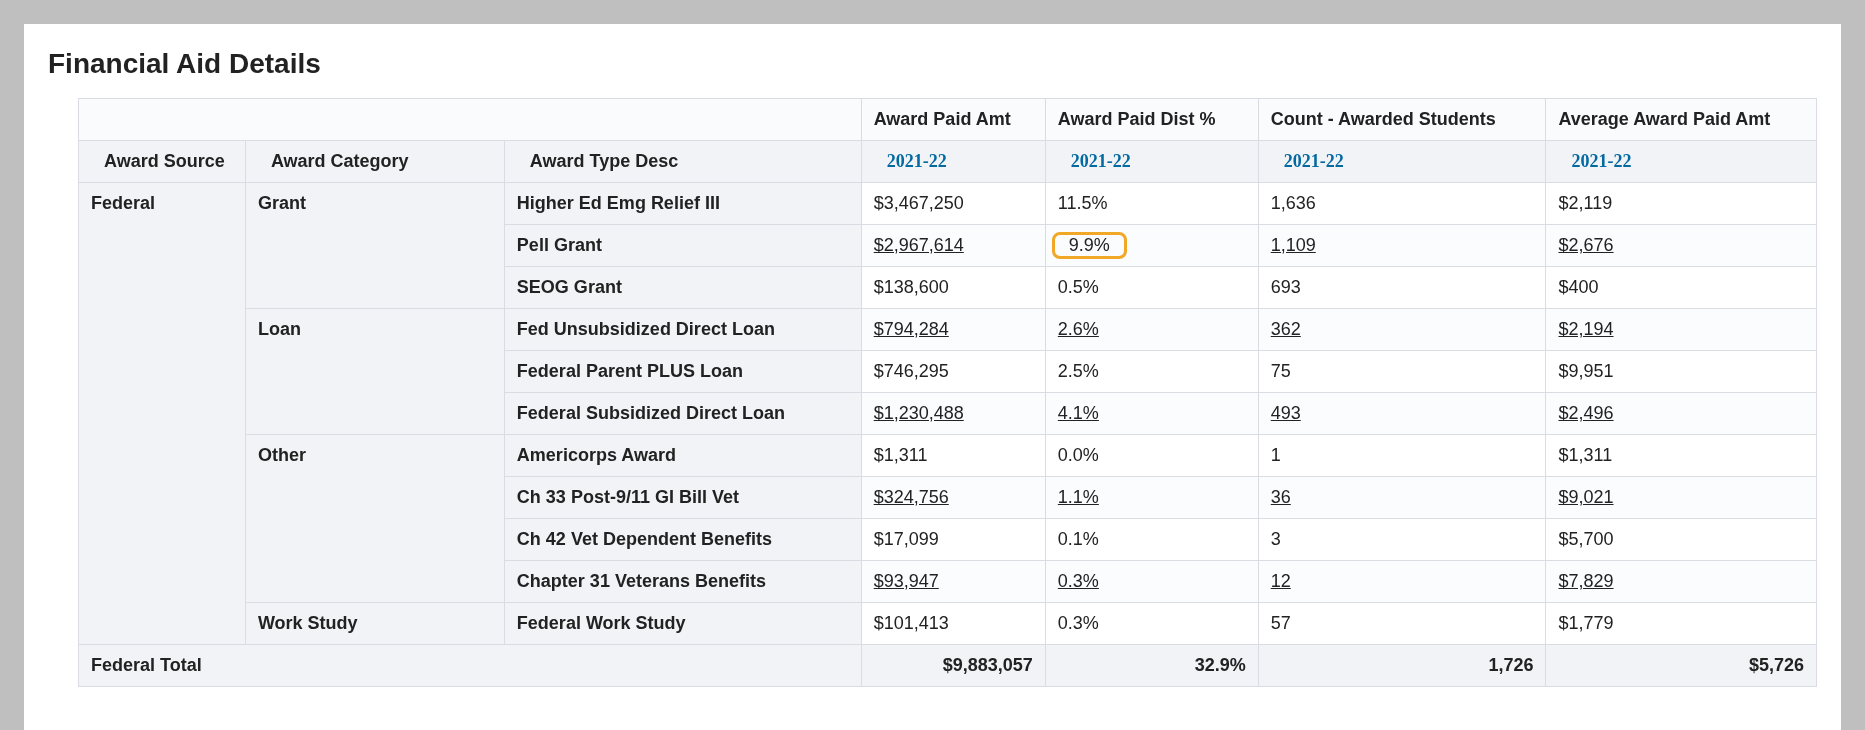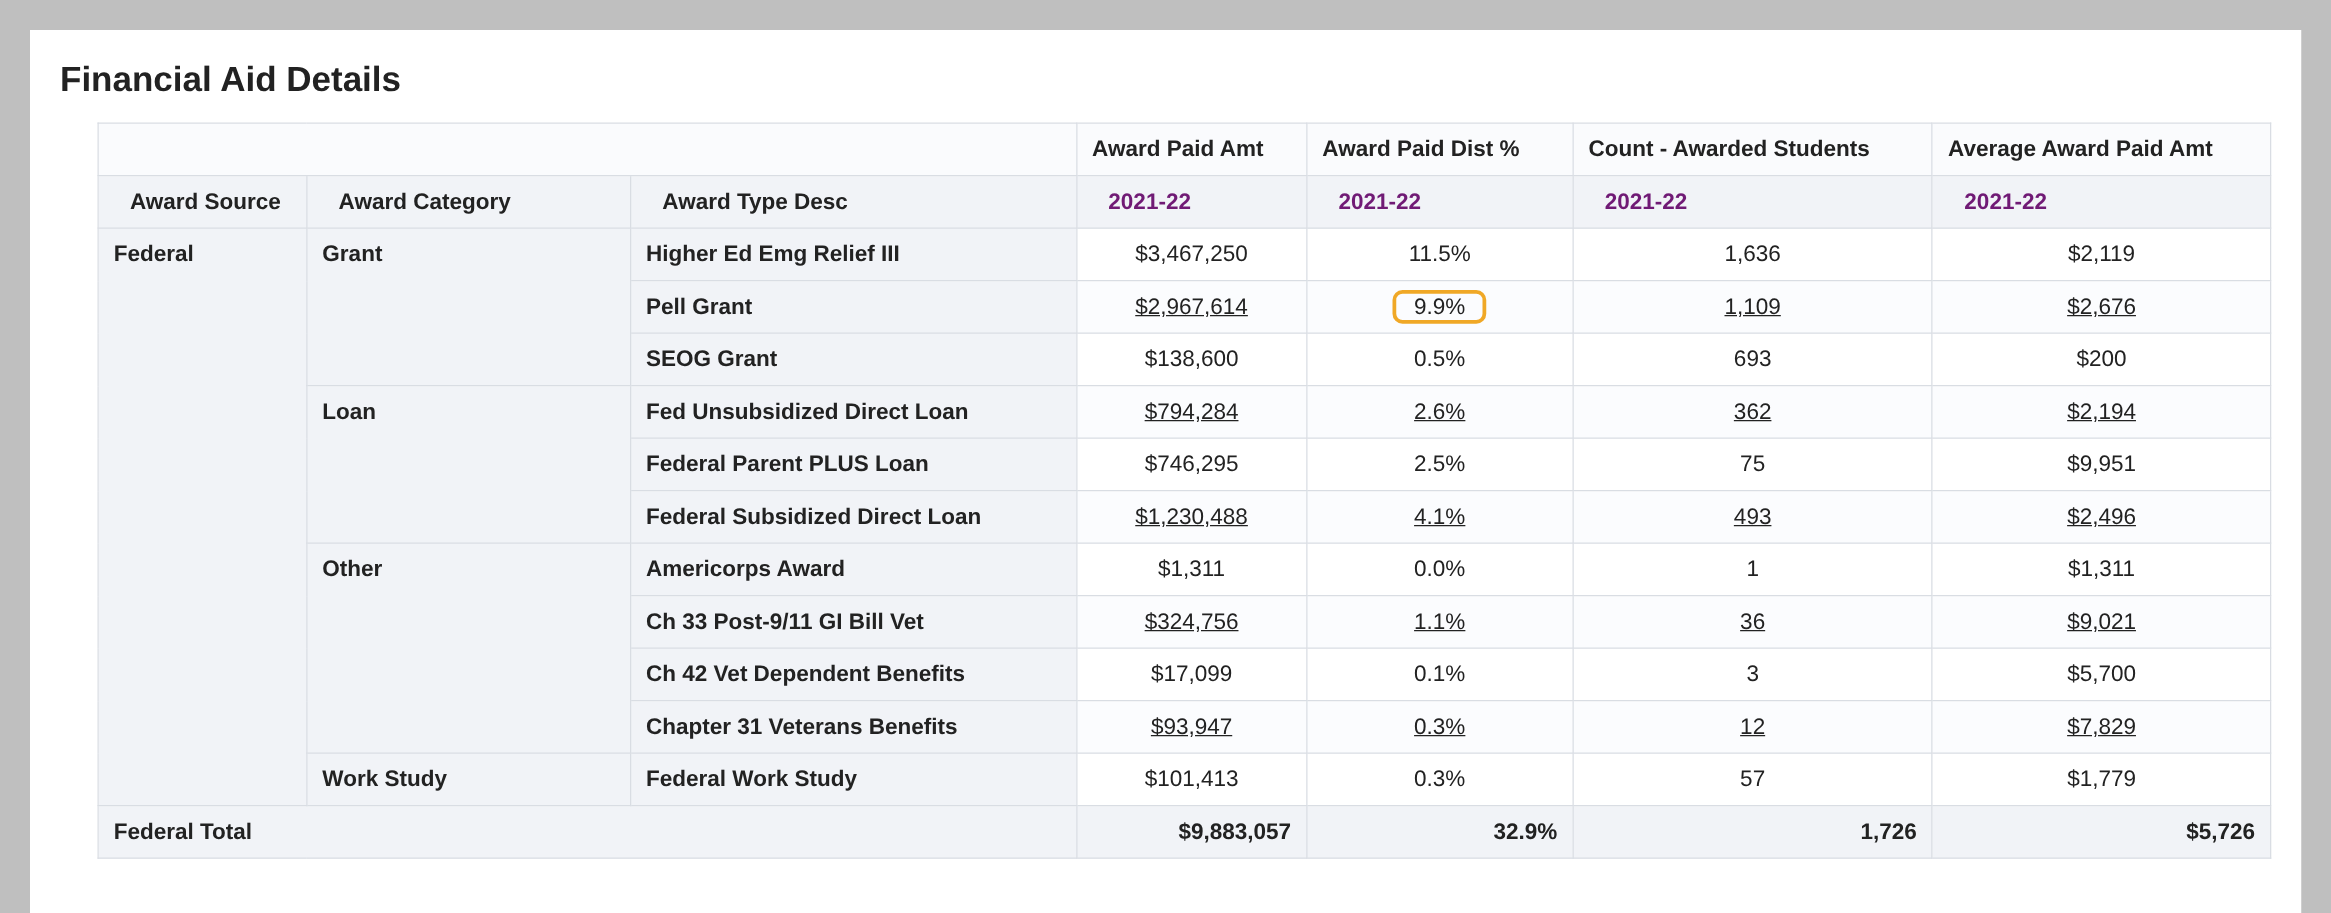--- a/index.html
+++ b/index.html
@@ -52,30 +52,31 @@
   thead tr.metric-row th.empty {
     background: #fafbfd;
   }
   thead tr.year-row th {
     background: #f1f3f7;
     font-weight: 700;
     text-align: left;
     padding-left: 25px;
   }
   thead tr.year-row th.year-cell {
-    color: #701a75;
+    color: #0369a1;
+    font-family: Liberation Serif, serif;
   }
   tbody td.label {
     background: #f1f3f7;
     font-weight: 700;
     text-align: left;
     vertical-align: top;
   }
   tbody td.num {
-    text-align: center;
+    text-align: left;
     font-weight: 400;
     background: #fff;
   }
   tbody tr.alt td.num {
     background: #fbfcfe;
     text-decoration: underline;
   }
   tbody tr.total td {
     background: #f1f3f7;
     font-weight: 700;
@@ -141,21 +142,21 @@
             <td class="num">$2,967,614</td>
             <td class="num"><span class="highlight">9.9%</span></td>
             <td class="num">1,109</td>
             <td class="num">$2,676</td>
           </tr>
           <tr>
             <td class="label">SEOG Grant</td>
             <td class="num">$138,600</td>
             <td class="num">0.5%</td>
             <td class="num">693</td>
-            <td class="num">$200</td>
+            <td class="num">$400</td>
           </tr>
           <tr class="alt">
             <td class="label" rowspan="3">Loan</td>
             <td class="label">Fed Unsubsidized Direct Loan</td>
             <td class="num">$794,284</td>
             <td class="num">2.6%</td>
             <td class="num">362</td>
             <td class="num">$2,194</td>
           </tr>
           <tr>

